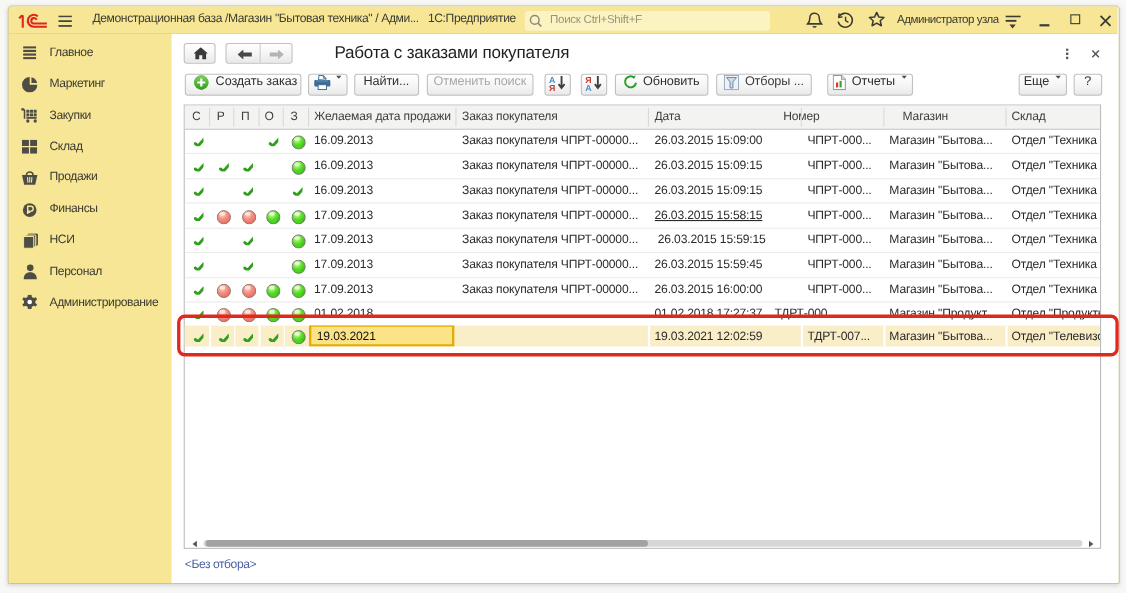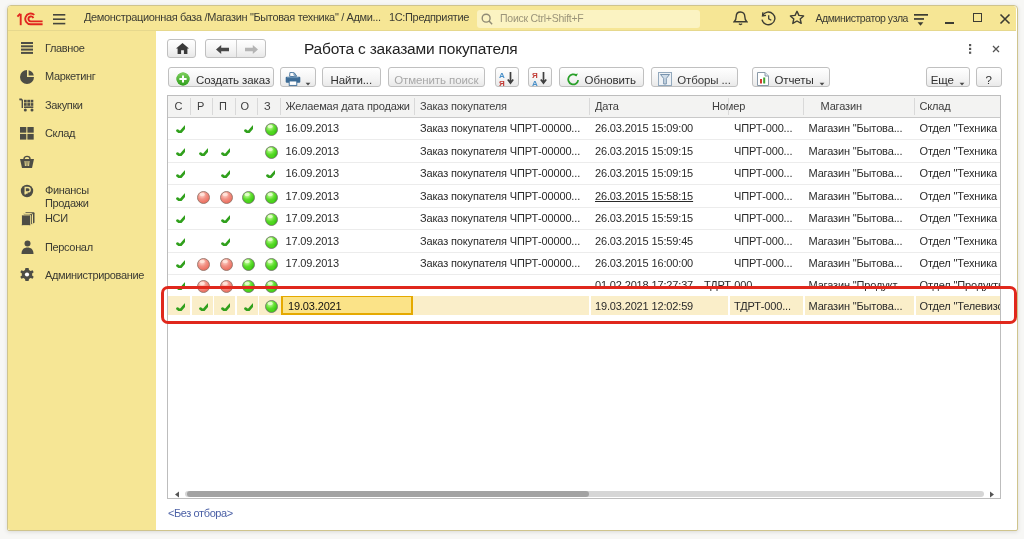--- a/index.html
+++ b/index.html
@@ -7,21 +7,21 @@
   .stage{position:relative;width:1024px;height:539px;}
   .abs{position:absolute;}
   .abs > svg{display:block;}
   .win{left:7px;top:5px;width:1009px;height:524px;background:#fff;border:1px solid #cfc48d;border-radius:4px 4px 2px 2px;box-shadow:0 1px 4px rgba(0,0,0,.12);}
   .topbar{left:8px;top:6px;width:1008px;height:24px;background:#f6e695;border-bottom:1px solid #e6d88d;border-radius:3px 3px 0 0;}
   .sidebar{left:8px;top:31px;width:148px;height:499px;background:#f6e695;border-radius:0 0 0 2px;}
   .tbtxt{font-size:11px;letter-spacing:-0.35px;color:#3c3c33;white-space:nowrap;}
   .sideitem{font-size:11px;letter-spacing:-0.35px;color:#3b3b33;white-space:nowrap;}
   .srchbox{left:477px;top:10px;width:223px;height:17.5px;background:#fbf3c2;border-radius:3px;}
   .srchtxt{font-size:10.5px;letter-spacing:-0.25px;color:#9b9479;white-space:nowrap;}
-  .btn{position:absolute;top:67px;height:20px;background:linear-gradient(#ffffff,#f4f4f4 60%,#e9e9e9);border:1px solid #c0c0c0;border-radius:3px;box-sizing:border-box;display:flex;align-items:flex-end;justify-content:center;font-size:11.5px;letter-spacing:-0.1px;color:#303030;white-space:nowrap;}
+  .btn{position:absolute;top:67px;height:20px;background:linear-gradient(#ffffff,#f4f4f4 60%,#e9e9e9);border:1px solid #c0c0c0;border-radius:3px;box-sizing:border-box;display:flex;align-items:flex-start;justify-content:center;font-size:11.5px;letter-spacing:-0.1px;color:#303030;white-space:nowrap;}
   .navbtn{position:absolute;top:39px;height:19px;background:linear-gradient(#ffffff,#f3f3f3 60%,#e8e8e8);border:1px solid #c0c0c0;border-radius:3px;box-sizing:border-box;display:flex;align-items:center;justify-content:center;}
   .tbl{left:167px;top:95px;width:834px;height:404px;border:1px solid #bdbdbd;background:#fff;box-sizing:border-box;}
   .thead{left:168px;top:96px;width:832px;height:21px;background:#f3f3f2;border-bottom:1px solid #c9c9c9;}
   .hcell{position:absolute;top:0;height:21px;line-height:21px;font-size:11px;letter-spacing:-0.15px;color:#3e3e3e;white-space:nowrap;overflow:hidden;}
   .vsep{position:absolute;top:2px;height:17px;width:1px;background:#d9d9d9;}
   .row{position:absolute;left:168px;width:832px;height:22px;border-bottom:1px solid #ececec;overflow:hidden;}
   .cell{position:absolute;top:0;height:22px;line-height:22.5px;font-size:11px;letter-spacing:-0.15px;color:#2a2a2a;white-space:nowrap;overflow:hidden;}
   .selrow{background:#faeec9;}
   .selrow .cell{line-height:20.5px;height:19.5px;}
   .link{font-size:11px;letter-spacing:-0.4px;color:#4a5fa5;}
@@ -153,21 +153,21 @@
       <svg width="16" height="14" viewBox="0 0 16 14">
         <path d="M1 4 L15 4 L13 13 L3 13 Z" fill="#4d4d45"></path>
         <path d="M5 4 C5 0.5 11 0.5 11 4" fill="none" stroke="#4d4d45" stroke-width="1.4"></path>
         <g stroke="#f6e695" stroke-width="1">
           <line x1="6" y1="6" x2="6.4" y2="11"></line>
           <line x1="8" y1="6" x2="8" y2="11"></line>
           <line x1="10" y1="6" x2="9.6" y2="11"></line>
         </g>
       </svg>
     </div>
-  <div class="abs sideitem" style="left:45px;top:155px;margin-top:42px;">Продажи</div>
+  <div class="abs sideitem" style="left:45px;top:155px;">Продажи</div>
   <div class="abs" style="left:20px;top:183.5px;">
       <svg width="14" height="14" viewBox="0 0 14 14">
         <circle cx="7" cy="7" r="6.2" fill="#4d4d45"></circle>
         <path d="M5.2 10.5 V3.5 H8 a2.2 2.2 0 0 1 0 4.4 H5.2 M4.4 9 H7.6" fill="none" stroke="#f6e695" stroke-width="1.3"></path>
       </svg>
     </div>
   <div class="abs sideitem" style="left:45px;top:183.5px;">Финансы</div>
   <div class="abs" style="left:21px;top:212px;">
       <svg width="14" height="14" viewBox="0 0 14 14">
         <g fill="#4d4d45">
@@ -427,21 +427,21 @@
         <use href="#chk"></use>
       </svg>
     <svg class="abs" style="left:53.2px;top:8px;" width="9" height="8">
         <use href="#chk"></use>
       </svg>
     <svg class="abs" style="left:96.7px;top:6px;" width="13" height="13">
         <use href="#bgn"></use>
       </svg>
     <div class="cell" style="left:117.5px;width:126px;">17.09.2013</div>
     <div class="cell" style="left:252px;width:166px;">Заказ покупателя ЧПРТ-00000...</div>
-    <div class="cell" style="left:427px;width:130px;">26.03.2015 15:59:15</div>
+    <div class="cell" style="left:414px;width:130px;text-align:center;">26.03.2015 15:59:15</div>
     <div class="cell" style="left:566px;width:66px;">ЧПРТ-000...</div>
     <div class="cell" style="left:640.5px;width:102px;">Магазин "Бытова...</div>
     <div class="cell" style="left:751.5px;width:81px;">Отдел "Техника д</div>
   </div>
   <div class="row" style="top:229.55px;">
     <svg class="abs" style="left:8.2px;top:8px;" width="9" height="8">
         <use href="#chk"></use>
       </svg>
     <svg class="abs" style="left:53.2px;top:8px;" width="9" height="8">
         <use href="#chk"></use>
@@ -488,20 +488,21 @@
       </svg>
     <svg class="abs" style="left:51.7px;top:6px;" width="13" height="13">
         <use href="#brd"></use>
       </svg>
     <svg class="abs" style="left:74.2px;top:6px;" width="13" height="13">
         <use href="#bgn"></use>
       </svg>
     <svg class="abs" style="left:96.7px;top:6px;" width="13" height="13">
         <use href="#bgn"></use>
       </svg>
+    <div class="cell" style="left:117.5px;width:126px;">01.02.2018</div>
     <div class="cell" style="left:427px;width:130px;">01.02.2018 17:27:37</div>
     <div class="cell" style="left:536px;width:66px;">ТДРТ-000</div>
     <div class="cell" style="left:640.5px;width:102px;">Магазин "Продукт</div>
     <div class="cell" style="left:751.5px;width:81px;">Отдел "Продукть</div>
   </div>
   <div class="row selrow" style="top:295.5px;height:19.5px;border-bottom:none;">
     <div class="abs" style="left:22.2px;top:0;width:1.5px;height:19.5px;background:#ffffff;"></div>
     <div class="abs" style="left:44.7px;top:0;width:1.5px;height:19.5px;background:#ffffff;"></div>
     <div class="abs" style="left:67.2px;top:0;width:1.5px;height:19.5px;background:#ffffff;"></div>
     <div class="abs" style="left:89.7px;top:0;width:1.5px;height:19.5px;background:#ffffff;"></div>
@@ -520,21 +521,21 @@
       </svg>
     <svg class="abs" style="left:75.7px;top:7px;" width="9" height="8">
         <use href="#chk"></use>
       </svg>
     <svg class="abs" style="left:96.7px;top:4px;" width="13" height="13">
         <use href="#bgn"></use>
       </svg>
     <div class="abs" style="left:112.5px;top:-0.5px;width:132.5px;height:19.9px;background:#fbe388;border:2px solid #e5a900;box-sizing:border-box;"></div>
     <div class="cell" style="left:120px;width:120px;color:#111;">19.03.2021</div>
     <div class="cell" style="left:427px;width:130px;">19.03.2021 12:02:59</div>
-    <div class="cell" style="left:566px;width:66px;">ТДРТ-000...</div>
+    <div class="cell" style="left:566px;width:66px;">ТДРТ-007...</div>
     <div class="cell" style="left:640.5px;width:102px;">Магазин "Бытова...</div>
     <div class="cell" style="left:751.5px;width:81px;">Отдел "Телевизо</div>
   </div>
 
   <div class="abs" style="left:174px;top:490.5px;">
       <svg width="6" height="7" viewBox="0 0 6 7">
         <path d="M5 0.5 L1 3.5 L5 6.5 Z" fill="#555"></path>
       </svg>
     </div>
   <div class="abs" style="left:185px;top:490.5px;width:799px;height:6.5px;background:#d6d6d6;border-radius:3.5px;"></div>

